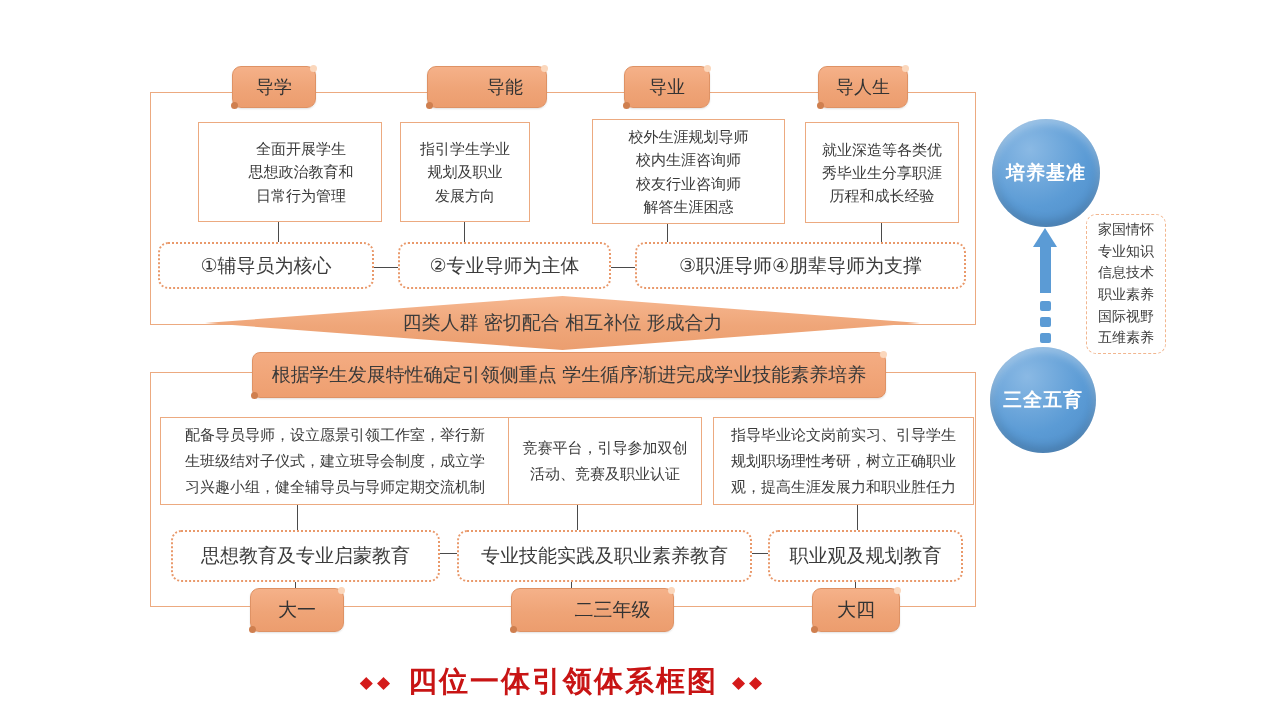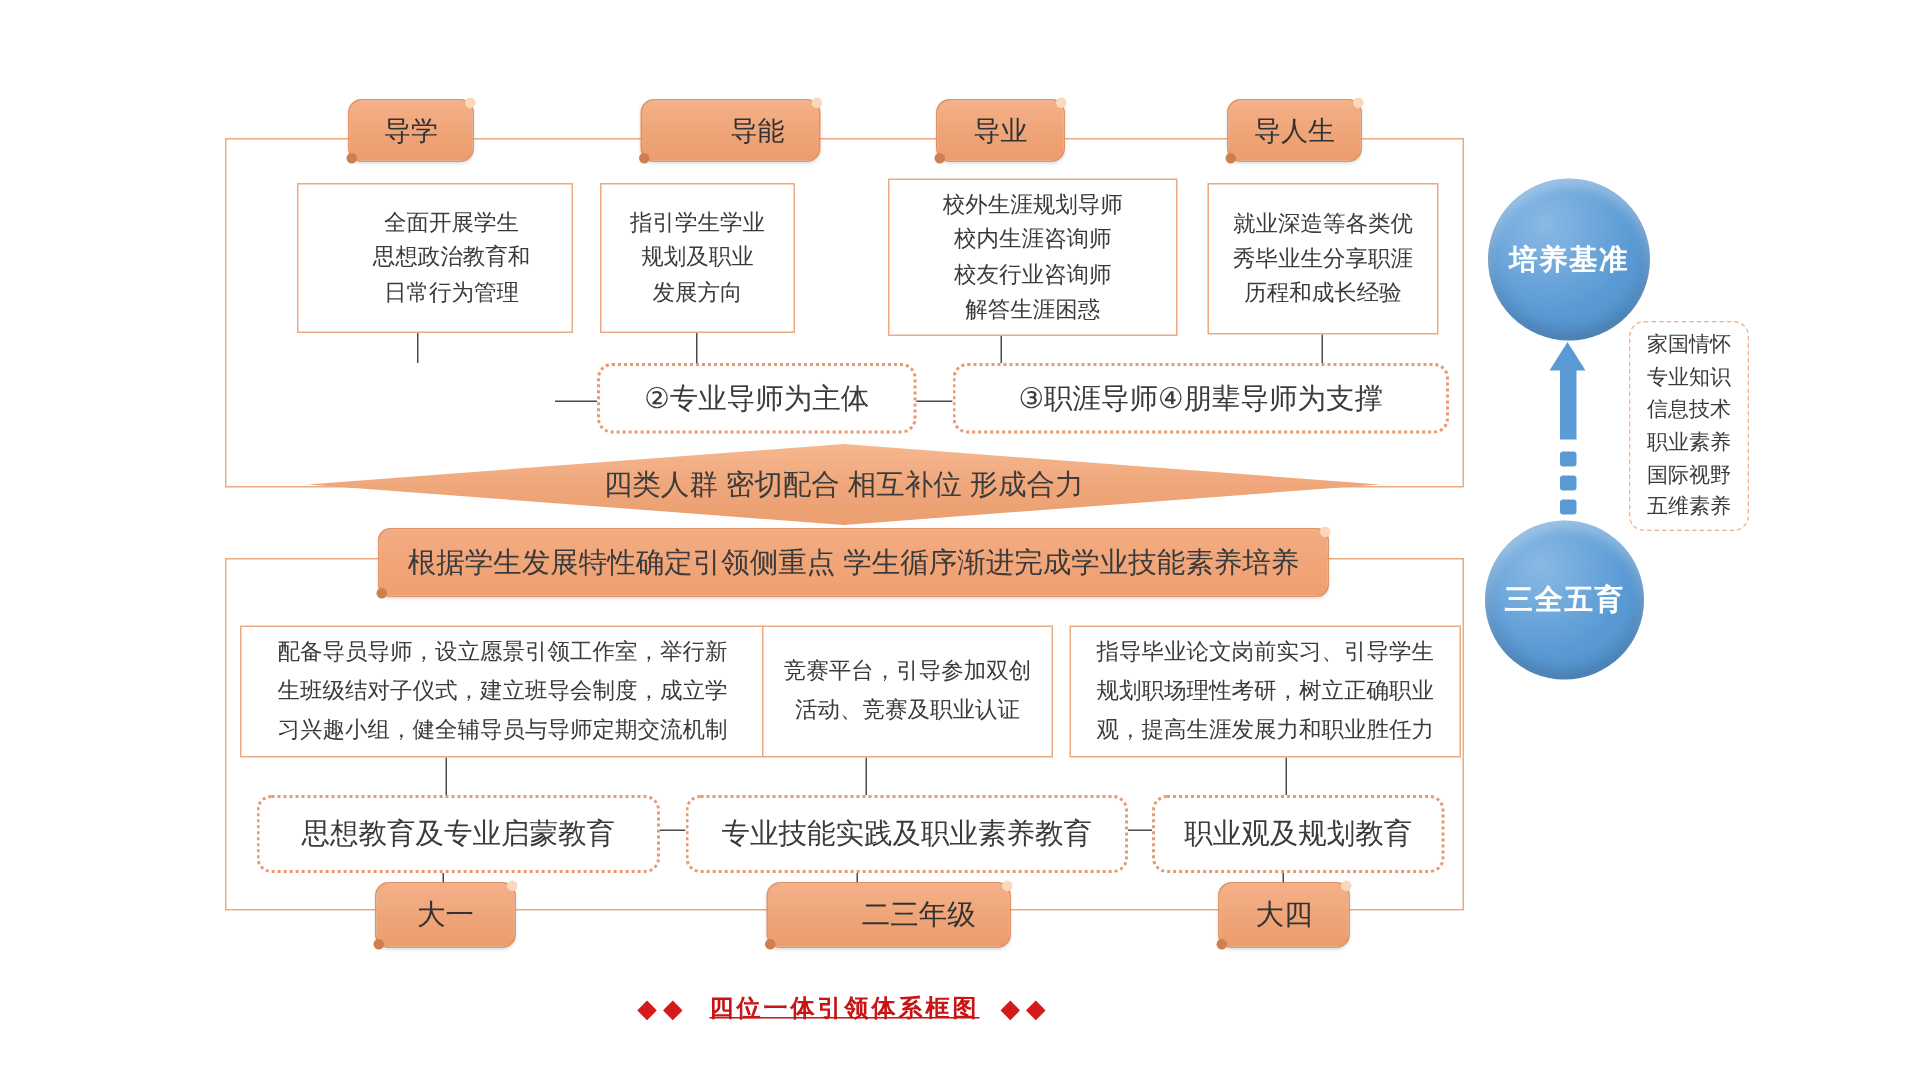--- a/index.html
+++ b/index.html
@@ -82,21 +82,21 @@
 
   .stage-font{font-size:19px;}
   .para{justify-content:center;}
   .para .ln{white-space:nowrap;}
 
   .footer{
     position:absolute;left:150px;top:662px;width:826px;z-index:2;
     display:flex;align-items:center;justify-content:center;gap:14px;
   }
   .footer .decor{font-size:17px;color:#d41a1a;letter-spacing:4px;font-weight:bold;}
-  .footer .title{font-size:16px;font-weight:bold;color:#c81414;letter-spacing:2px;text-decoration:underline;}
+  .footer .title{font-size:29px;font-weight:bold;color:#c81414;letter-spacing:2px;}
 </style>
 </head>
 <body>
 
 <div class="canvas">
 
   <div class="frame" id="frame-top"></div>
   <div class="frame" id="frame-bottom"></div>
 
   <div class="tab" style="left:232px;top:66px;width:82px;height:40px;">
@@ -132,20 +132,23 @@
     <div class="ln">就业深造等各类优</div>
     <div class="ln">秀毕业生分享职涯</div>
     <div class="ln">历程和成长经验</div>
   </div>
 
   <div class="vline" style="left:278px;top:220px;height:22px;"></div>
   <div class="vline" style="left:464px;top:220px;height:22px;"></div>
   <div class="vline" style="left:667px;top:222px;height:20px;"></div>
   <div class="vline" style="left:881px;top:221px;height:21px;"></div>
 
+  <div class="dotted" style="left:158px;top:242px;width:212px;height:43px;">
+      <span>①辅导员为核心</span>
+    </div>
   <div class="dotted" style="left:398px;top:242px;width:209px;height:43px;">
       <span>②专业导师为主体</span>
     </div>
   <div class="dotted" style="left:635px;top:242px;width:327px;height:43px;">
       <span>③职涯导师④朋辈导师为支撑</span>
     </div>
 
   <div class="hline" style="left:370px;top:267px;width:28px;"></div>
   <div class="hline" style="left:607px;top:267px;width:28px;"></div>
 

